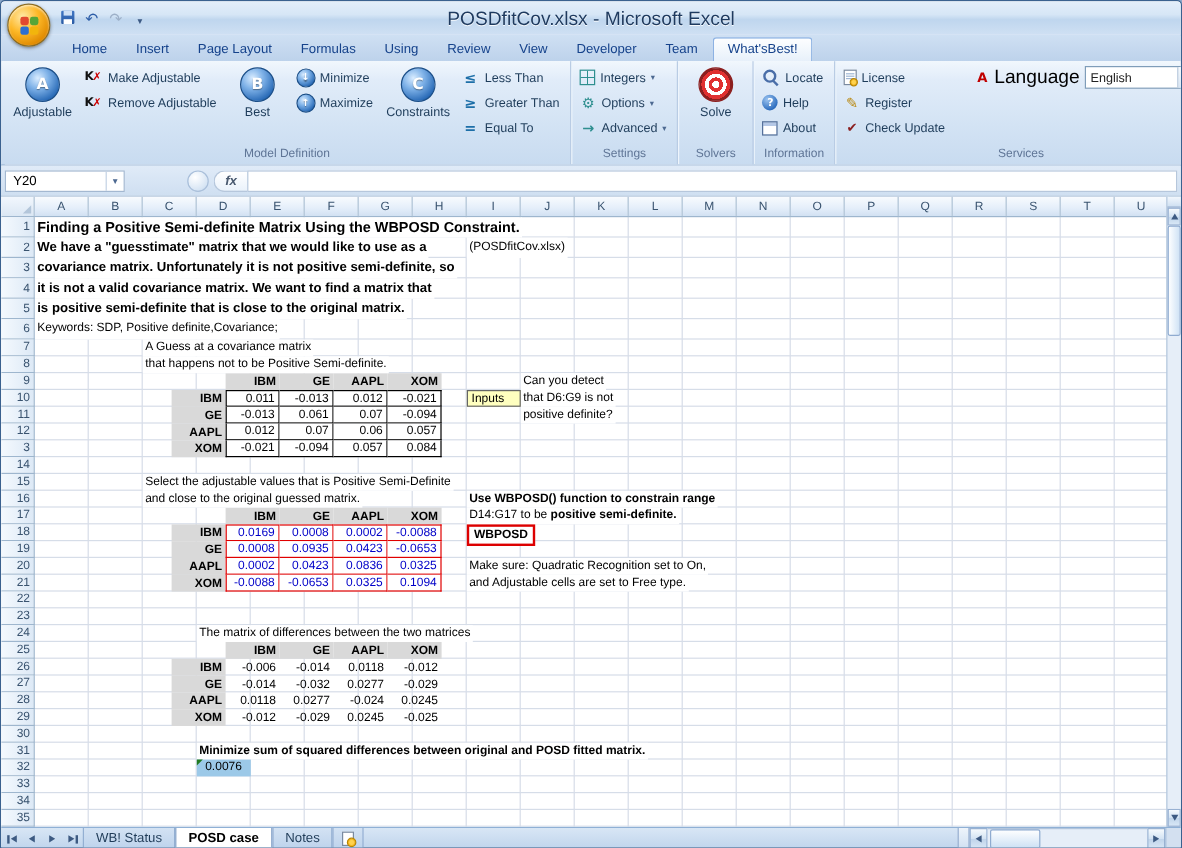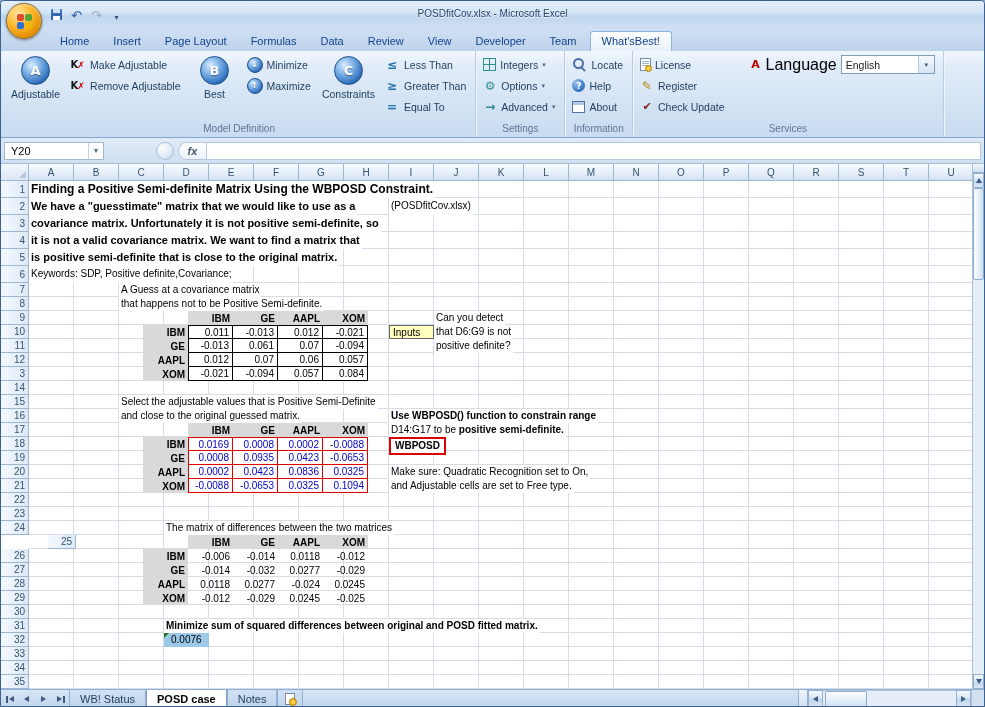--- a/index.html
+++ b/index.html
@@ -18,21 +18,21 @@
   .o1{background:#e2492f;} .o2{background:#56a537;} .o3{background:#2e6fd0;} .o4{background:#f2b50c;}
   #qat{position:absolute;left:46px;top:4px;display:flex;gap:1px;align-items:center;}
   .qat-btn{width:19px;height:19px;display:flex;align-items:center;justify-content:center;border-radius:3px;cursor:pointer;}
   .floppy{width:11px;height:11px;background:linear-gradient(#4076c4,#2a5ba4);position:relative;border-radius:1px;}
   .floppy::before{content:"";position:absolute;left:2px;top:0;width:7px;height:4px;background:#cfe0f5;}
   .floppy::after{content:"";position:absolute;left:2px;bottom:0;width:7px;height:4px;background:#fff;}
   .glyph{font-family:"DejaVu Sans",sans-serif;}
   .undo-g::before{content:"↶";color:#2e5ea8;font-size:13px;}
   .redo-g::before{content:"↷";color:#9db0c8;font-size:13px;}
   .qat-arrow::before{content:"▾";color:#3c5a85;font-size:8px;}
-  #title-text{position:absolute;left:0;right:0;top:7px;text-align:center;font-size:10px;color:#1e3a5f;
+  #title-text{position:absolute;left:0;right:0;top:7px;text-align:center;font-size:16px;color:#1e3a5f;
     text-shadow:0 1px 0 rgba(255,255,255,.85);}
   
   #tabrow{position:absolute;top:28px;left:0;right:0;height:22px;display:flex;align-items:flex-end;gap:2px;
     padding-left:48px;background:linear-gradient(#cfe0f3,#bdd2eb);box-sizing:border-box;}
   .rtab{padding:3px 11px 4px;font-size:11px;color:#15428b;white-space:nowrap;cursor:pointer;}
   .rtab.active{background:linear-gradient(#fdfeff,#f0f6fc 60%,#e7f0fa);border:1px solid #8db2e3;border-bottom:none;
     border-radius:3px 3px 0 0;}
   
   #ribbon{position:absolute;top:50px;left:0;right:0;height:87px;
     background:linear-gradient(#f1f7fd 0%,#e1ecf9 18%,#d3e3f4 62%,#c8dbf0 100%);
@@ -201,21 +201,21 @@
     <span class="qat-btn">
         <span class="glyph qat-arrow"></span>
       </span>
   </div>
 
   <div id="tabrow">
       <div class="rtab">Home</div>
       <div class="rtab">Insert</div>
       <div class="rtab">Page Layout</div>
       <div class="rtab">Formulas</div>
-      <div class="rtab">Data</div>
+      <div class="rtab">Using</div>
       <div class="rtab">Review</div>
       <div class="rtab">View</div>
       <div class="rtab">Developer</div>
       <div class="rtab">Team</div>
       <div class="rtab active">What'sBest!</div>
     </div>
 
   <div id="ribbon">
     <div id="ribbon-groups">
         <div class="rgroup">
@@ -289,20 +289,29 @@
                 <span class="drop-arrow">▾</span>
               </div>
               <div class="rbtn-small">
                 <span class="icon ic-advanced sm">→</span>
                 <span>Advanced</span>
                 <span class="drop-arrow">▾</span>
               </div>
             </div>
           </div>
           <div class="rgroup-label">Settings</div>
+        </div>
+        <div class="rgroup">
+          <div class="rgroup-content">
+            <div class="rbtn-large">
+              <span class="icon ic-solve lg"></span>
+              <span class="rbtn-label">Solve</span>
+            </div>
+          </div>
+          <div class="rgroup-label">Solvers</div>
         </div>
         <div class="rgroup">
           <div class="rgroup-content">
             <div class="rstack">
               <div class="rbtn-small">
                 <span class="icon ic-locate sm"></span>
                 <span>Locate</span>
               </div>
               <div class="rbtn-small">
                 <span class="icon ic-help sm">?</span>
@@ -562,21 +571,21 @@
       <div class="rowhdr" style="top: 231px; height: 14px;">15</div>
       <div class="rowhdr" style="top: 245px; height: 14px;">16</div>
       <div class="rowhdr" style="top: 259px; height: 14px;">17</div>
       <div class="rowhdr" style="top: 273px; height: 14px;">18</div>
       <div class="rowhdr" style="top: 287px; height: 14px;">19</div>
       <div class="rowhdr" style="top: 301px; height: 14px;">20</div>
       <div class="rowhdr" style="top: 315px; height: 14px;">21</div>
       <div class="rowhdr" style="top: 329px; height: 14px;">22</div>
       <div class="rowhdr" style="top: 343px; height: 14px;">23</div>
       <div class="rowhdr" style="top: 357px; height: 14px;">24</div>
-      <div class="rowhdr" style="top: 371px; height: 14px; margin-left: 47px;">25</div>
+      <div class="rowhdr" style="top: 371px; height: 14px;">25</div>
       <div class="rowhdr" style="top: 385px; height: 14px;">26</div>
       <div class="rowhdr" style="top: 399px; height: 14px;">27</div>
       <div class="rowhdr" style="top: 413px; height: 14px;">28</div>
       <div class="rowhdr" style="top: 427px; height: 14px;">29</div>
       <div class="rowhdr" style="top: 441px; height: 14px;">30</div>
       <div class="rowhdr" style="top: 455px; height: 14px;">31</div>
       <div class="rowhdr" style="top: 469px; height: 14px;">32</div>
       <div class="rowhdr" style="top: 483px; height: 14px;">33</div>
       <div class="rowhdr" style="top: 497px; height: 14px;">34</div>
       <div class="rowhdr" style="top: 511px; height: 14px;">35</div>

